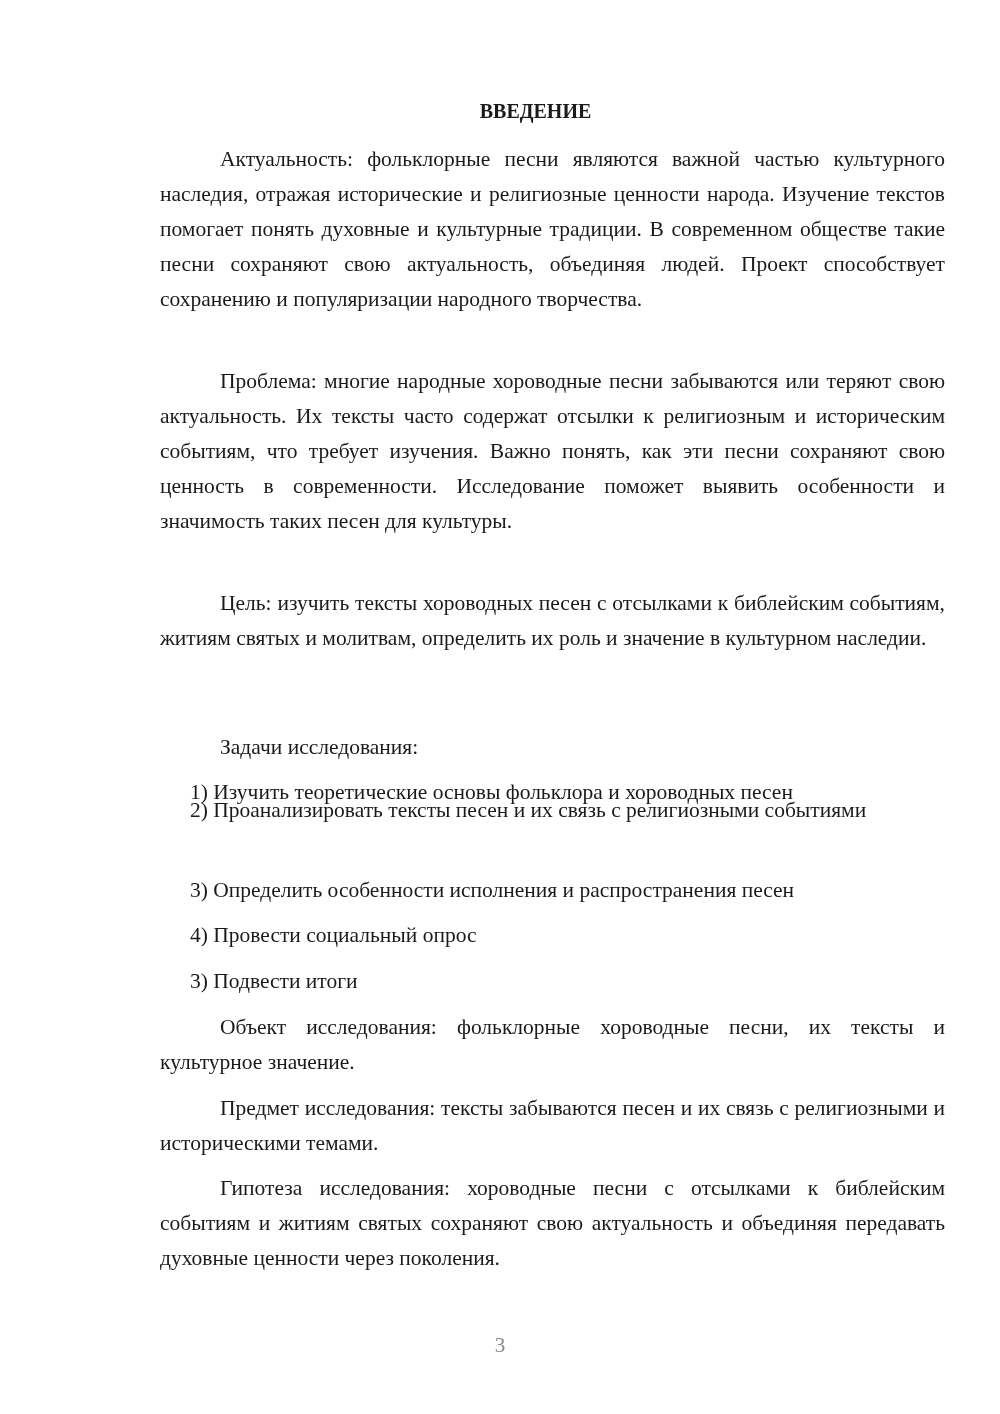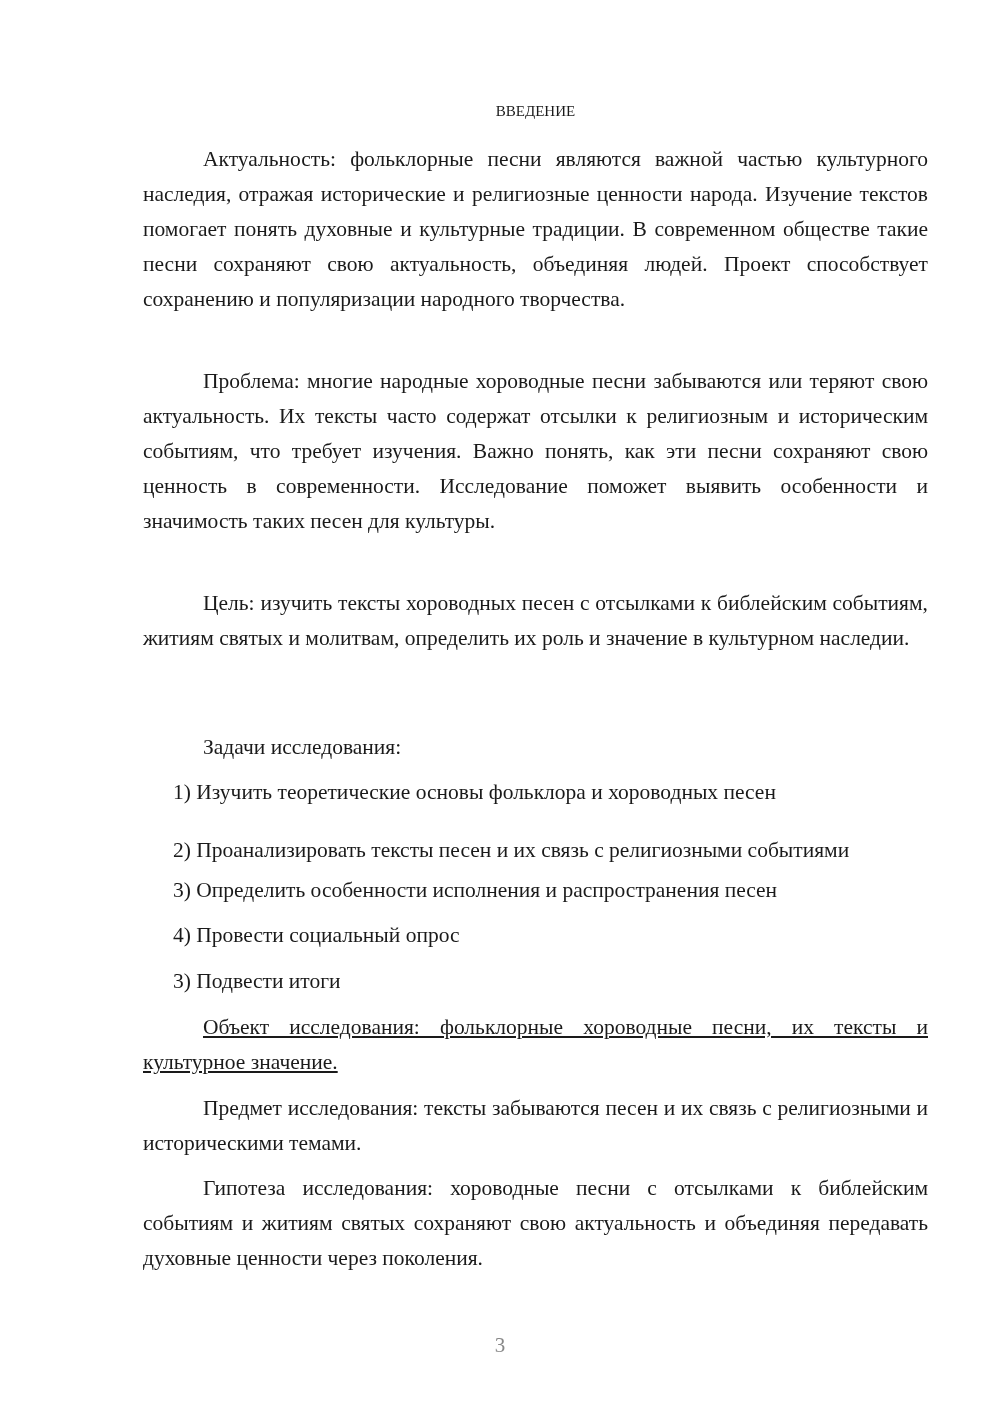--- a/index.html
+++ b/index.html
@@ -4,26 +4,26 @@
 <style>
   html, body { margin: 0; padding: 0; background: #ffffff; }
   body { width: 1000px; height: 1414px; position: relative; overflow: hidden; }
   .page {
     position: absolute; left: 143px; top: 0; width: 785px;
     font-family: "Liberation Serif", serif; font-size: 21.5px; color: #1a1a1a;
     line-height: 35px;
   }
   .title {
     position: absolute; left: 0; width: 785px; top: 94px;
-    text-align: center; font-weight: normal; font-size: 15px; line-height: 35px;
+    text-align: center; font-weight: bold; font-size: 20px; line-height: 35px;
   }
   p { margin: 0; text-align: justify; text-align-last: left; }
   .para { text-indent: 60px; }
   .task { text-indent: 30px; }
-  .block { position: absolute; left: 0; width: 785px; }
+  .block { position: absolute; left: 17px; width: 785px; }
   .pagenum {
     position: absolute; top: 1333px; left: 0; width: 1000px; text-align: center;
     font-family: "Liberation Serif", serif; font-size: 21px; color: #888888;
   }
 </style>
 </head>
 <body>
 
 <div class="page">
   <div class="title">ВВЕДЕНИЕ</div>
@@ -40,34 +40,34 @@
     <p class="para">Цель: изучить тексты хороводных песен с отсылками к библейским событиям, житиям святых и молитвам, определить их роль и значение в культурном наследии.</p>
   </div>
 
   <div class="block" style="top:702px;margin-top:28px;">
     <p class="para">Задачи исследования:</p>
   </div>
 
   <div class="block" style="top:747px;margin-top:28px;">
     <p class="task">1) Изучить теоретические основы фольклора и хороводных песен</p>
   </div>
-  <div class="block" style="top:793px;margin-top:40px;">
+  <div class="block" style="top:793px;">
     <p class="task">2) Проанализировать тексты песен и их связь с религиозными событиями</p>
   </div>
   <div class="block" style="top:873px;">
     <p class="task">3) Определить особенности исполнения и распространения песен</p>
   </div>
   <div class="block" style="top:918px;">
     <p class="task">4) Провести социальный опрос</p>
   </div>
   <div class="block" style="top:964px;">
     <p class="task">3) Подвести итоги</p>
   </div>
 
-  <div class="block" style="top:1010px;text-decoration:underline;">
+  <div class="block" style="top:1010px;">
     <p class="para">Объект исследования: фольклорные хороводные песни, их тексты и культурное значение.</p>
   </div>
 
   <div class="block" style="top:1091px;">
     <p class="para">Предмет исследования: тексты забываются песен и их связь с религиозными и историческими темами.</p>
   </div>
 
   <div class="block" style="top:1171px;">
     <p class="para">Гипотеза исследования: хороводные песни с отсылками к библейским событиям и житиям святых сохраняют свою актуальность и объединяя передавать духовные ценности через поколения.</p>
   </div>

